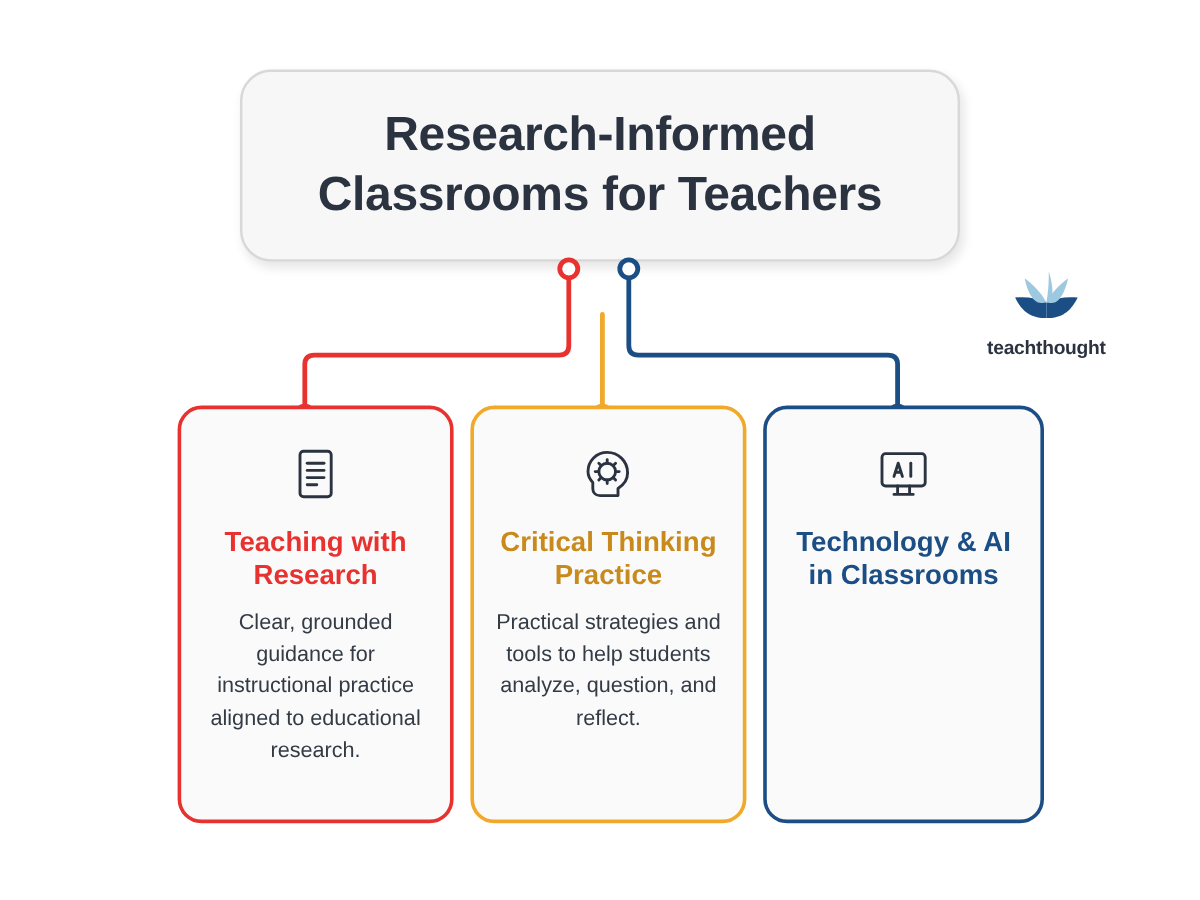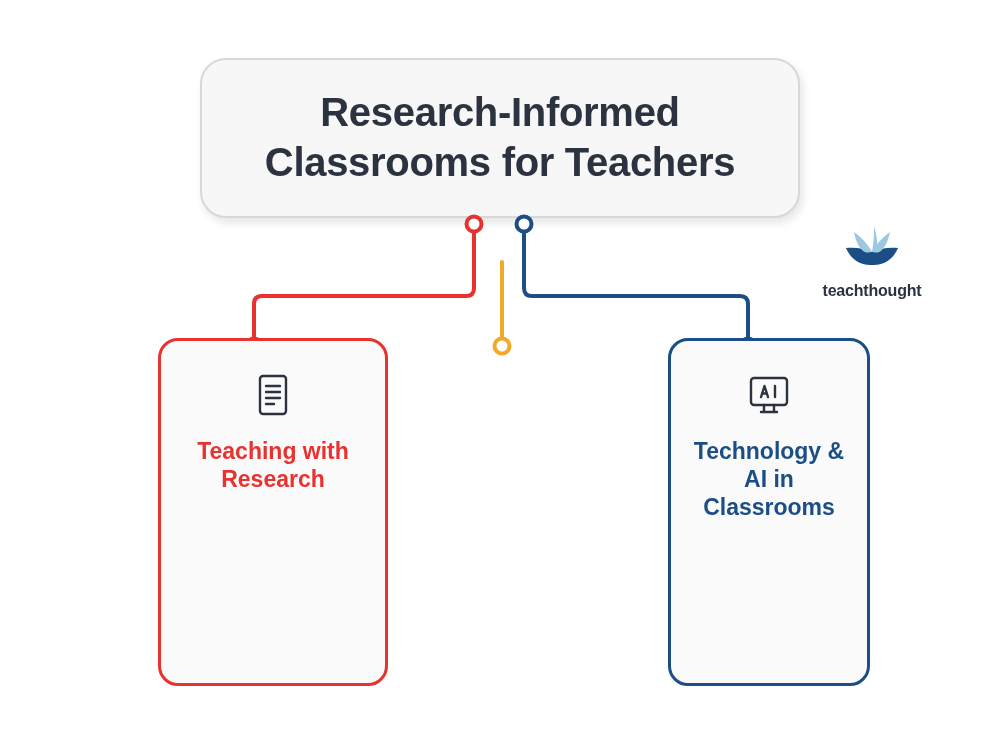--- a/index.html
+++ b/index.html
@@ -65,23 +65,23 @@
     height: 348px;
     background: #fafafa;
     border-radius: 20px;
     border: 3px solid #cccccc;
     box-sizing: border-box;
     display: flex;
     flex-direction: column;
     align-items: center;
     padding: 26px 16px 14px;
   }
-  .card-1 { left: 158px; border-color: #e8322f; }
+  .card-1 { left: 148px; border-color: #e8322f; }
   .card-2 { left: 392px; border-color: #f0a92a; }
-  .card-3 { left: 668px; border-color: #1c4e86; width: 202px; }
+  .card-3 { left: 636px; border-color: #1c4e86; width: 234px; }
 
   .card-icon {
     width: 56px;
     height: 56px;
     margin-bottom: 14px;
     display: flex;
     align-items: center;
     justify-content: center;
   }
   .card-title {
@@ -154,22 +154,34 @@
     <div class="card-icon">
       <svg width="52" height="52" viewBox="0 0 52 52" fill="none" stroke="#2b3340" stroke-width="2.4">
         <rect x="13" y="7" width="26" height="38" rx="3"></rect>
         <line x1="19" y1="17" x2="33" y2="17" stroke-linecap="round"></line>
         <line x1="19" y1="23" x2="33" y2="23" stroke-linecap="round"></line>
         <line x1="19" y1="29" x2="33" y2="29" stroke-linecap="round"></line>
         <line x1="19" y1="35" x2="27" y2="35" stroke-linecap="round"></line>
       </svg>
     </div>
     <div class="card-title">Teaching with Research</div>
-  </div>
-
+    <div class="card-desc">Clear, grounded guidance for instructional practice aligned to educational research.</div>
+  </div>
+
+  <div class="card card-2">
+    <div class="card-icon">
+      <svg width="52" height="52" viewBox="0 0 52 52" fill="none" stroke="#2b3340" stroke-width="2.4">
+        <path d="M34 44 L34 38 C39 35 42 30 42 25 C42 15 34 8 25 8 C16 8 9 15 9 24 C9 28 11 31 13 33 L13 38 C13 41 15 44 19 44 Z" stroke-linejoin="round" stroke-linecap="round"></path>
+        <circle cx="25" cy="24" r="7"></circle>
+        <path d="M25 14 L25 17 M25 31 L25 34 M15 24 L18 24 M32 24 L35 24 M18 17 L20 19 M30 29 L32 31 M32 17 L30 19 M20 29 L18 31" stroke-linecap="round"></path>
+      </svg>
+    </div>
+    <div class="card-title">Critical Thinking Practice</div>
+    <div class="card-desc">Practical strategies and tools to help students analyze, question, and reflect.</div>
+  </div>
 
   <div class="card card-3">
     <div class="card-icon">
       <svg width="52" height="52" viewBox="0 0 52 52" fill="none" stroke="#2b3340" stroke-width="2.4">
         <rect x="8" y="9" width="36" height="27" rx="3"></rect>
         <path d="M21 36 L21 43 M31 36 L31 43 M18 43 L34 43" stroke-linecap="round"></path>
         <path d="M18 28 L21.5 17 L25 28 M19.2 24.5 L23.8 24.5" stroke-linecap="round" stroke-linejoin="round"></path>
         <path d="M32 17 L32 28" stroke-linecap="round"></path>
       </svg>
     </div>

